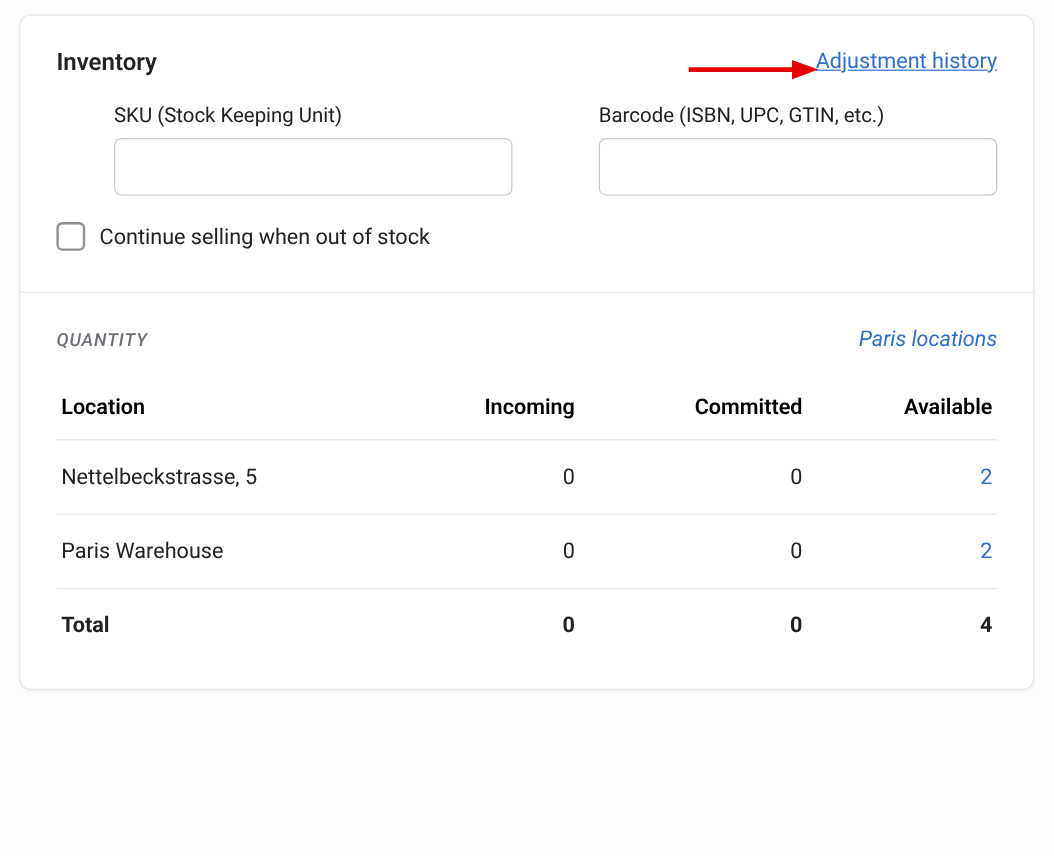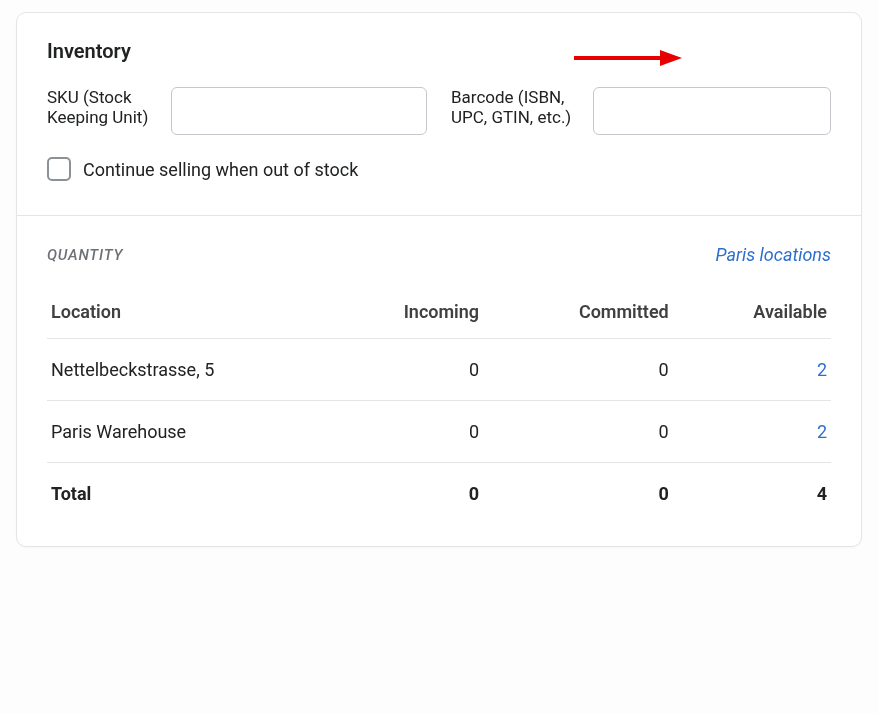--- a/index.html
+++ b/index.html
@@ -36,21 +36,21 @@
   .link-plain {
     color: #2e6ecf;
     font-size: 18px;
     text-decoration: none;
     cursor: pointer;
   }
 
   .fields-row {
     display: flex; gap: 24px; margin-bottom: 22px;
   }
-  .field { flex: 1; display: flex; flex-direction: row; }
+  .field { flex: 1; display: flex; flex-direction: column; margin-left: 48px; }
   .field-label { font-size: 17px; color: #202223; margin-bottom: 8px; }
   .text-input {
     width: 100%; height: 48px;
     border: 1px solid #c4c7cc; border-radius: 6px;
     padding: 8px 12px; font-size: 16px;
     background: #fff;
   }
 
   .checkbox-row {
     display: flex; align-items: center;
@@ -75,21 +75,21 @@
     font-style: italic;
   }
   .subhead { font-size: 15px; letter-spacing: 0.8px; color: #6d7175; text-transform: uppercase; font-weight: 500; }
 
   table.qty { width: 100%; border-collapse: collapse; }
   table.qty th, table.qty td {
     text-align: right; padding: 20px 4px;
     border-bottom: 1px solid #e4e5e7;
     font-size: 18px; font-weight: 400;
   }
-  table.qty th { font-weight: 600; color: #404040; padding-top: 6px; padding-bottom: 16px; }
+  table.qty th { font-weight: 600; color: #000000; padding-top: 6px; padding-bottom: 16px; }
   table.qty th:first-child, table.qty td:first-child { text-align: left; }
   table.qty td:first-child { width: 35%; }
   table.qty tr.total td { border-bottom: none; font-weight: 700; }
   .avail-link { color: #2e6ecf; cursor: pointer; }
 
   
   .arrow {
     position: absolute;
     top: 34px; left: 555px;
     width: 110px; height: 22px;
@@ -102,20 +102,21 @@
 <div class="card">
 
   <svg class="arrow" viewBox="0 0 110 22">
     <line x1="2" y1="11" x2="92" y2="11" stroke="#e60000" stroke-width="4"></line>
     <polygon points="110,11 88,3 88,19" fill="#e60000"></polygon>
   </svg>
 
   <div class="section-top">
     <div class="header-row">
       <div class="card-title">Inventory</div>
+      <a class="link">Adjustment history</a>
     </div>
 
     <div class="fields-row">
       <div class="field">
         <label class="field-label">SKU (Stock Keeping Unit)</label>
         <input class="text-input" type="text" value="" style="">
       </div>
       <div class="field">
         <label class="field-label">Barcode (ISBN, UPC, GTIN, etc.)</label>
         <input class="text-input" type="text" value="" style="">

